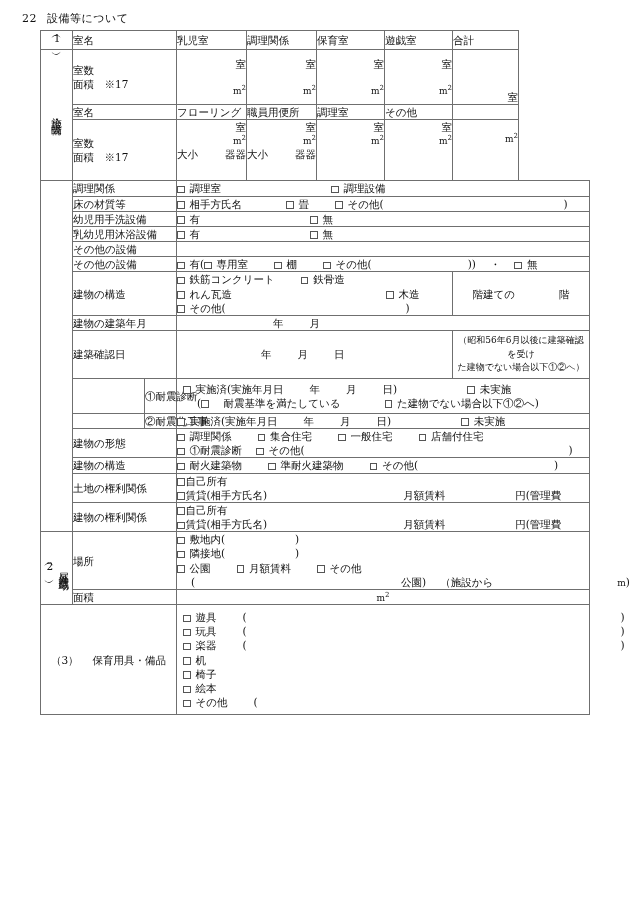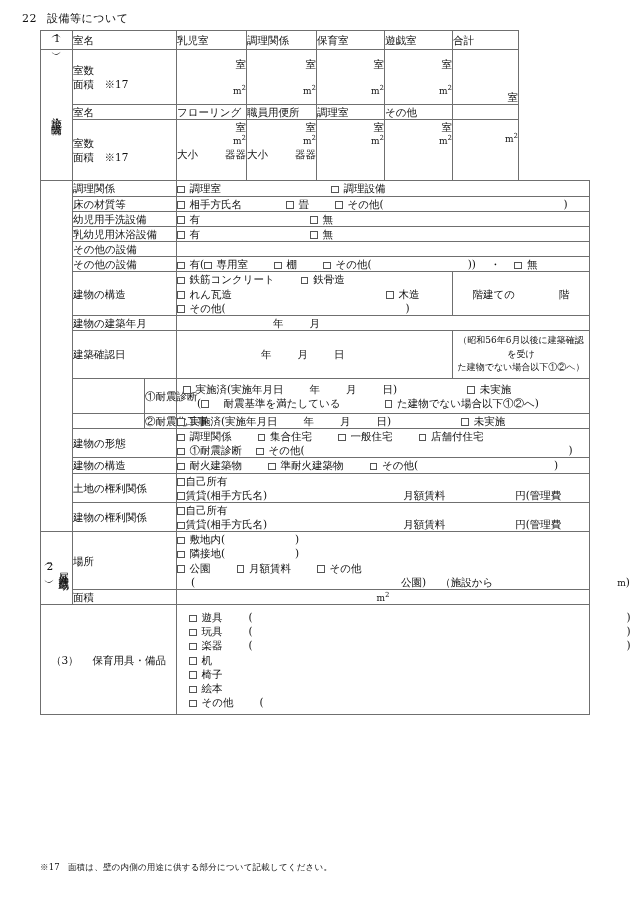--- a/index.html
+++ b/index.html
@@ -378,31 +378,28 @@
       <td class="label" colspan="2">面積</td>
       <td class="content ctr" colspan="6">
         <span class="sup"><span>m</span><sup>2</sup></span>
       </td>
     </tr>
 
     <tr>
       <td class="label c" colspan="3" style="padding:5px 4px">
         <span>（3）</span><span class="sp-s"></span><span>保育用具・備品</span>
       </td>
-      <td class="content" colspan="6" style="padding:5px 12px">
+      <td class="content" colspan="6" style="padding:5px 6px">
         <span class="row-line"><span class="cb"></span><span>遊具</span><span class="sp-m"></span><span>(</span><span class="sp-xxl"></span><span class="sp-xxl"></span><span class="sp-xxl"></span><span class="sp-l"></span><span>)</span></span>
         <span class="row-line"><span class="cb"></span><span>玩具</span><span class="sp-m"></span><span>(</span><span class="sp-xxl"></span><span class="sp-xxl"></span><span class="sp-xxl"></span><span class="sp-l"></span><span>)</span></span>
         <span class="row-line"><span class="cb"></span><span>楽器</span><span class="sp-m"></span><span>(</span><span class="sp-xxl"></span><span class="sp-xxl"></span><span class="sp-xxl"></span><span class="sp-l"></span><span>)</span></span>
         <span class="row-line"><span class="cb"></span><span>机</span></span>
         <span class="row-line"><span class="cb"></span><span>椅子</span></span>
         <span class="row-line"><span class="cb"></span><span>絵本</span></span>
         <span class="row-line"><span class="cb"></span><span>その他</span><span class="sp-m"></span><span>(</span><span class="sp-xxl"></span><span class="sp-xxl"></span><span class="sp-xxl"></span><span class="sp-l"></span></span>
       </td>
     </tr>
 
   </tbody>
     </table>
 
-  <div class="footnote">
-    <span class="fn-mark">※17</span><span>面積は、壁の内側の用途に供する部分について記載してください。</span>
-  </div>
 
 </div>
 
 </body></html>

